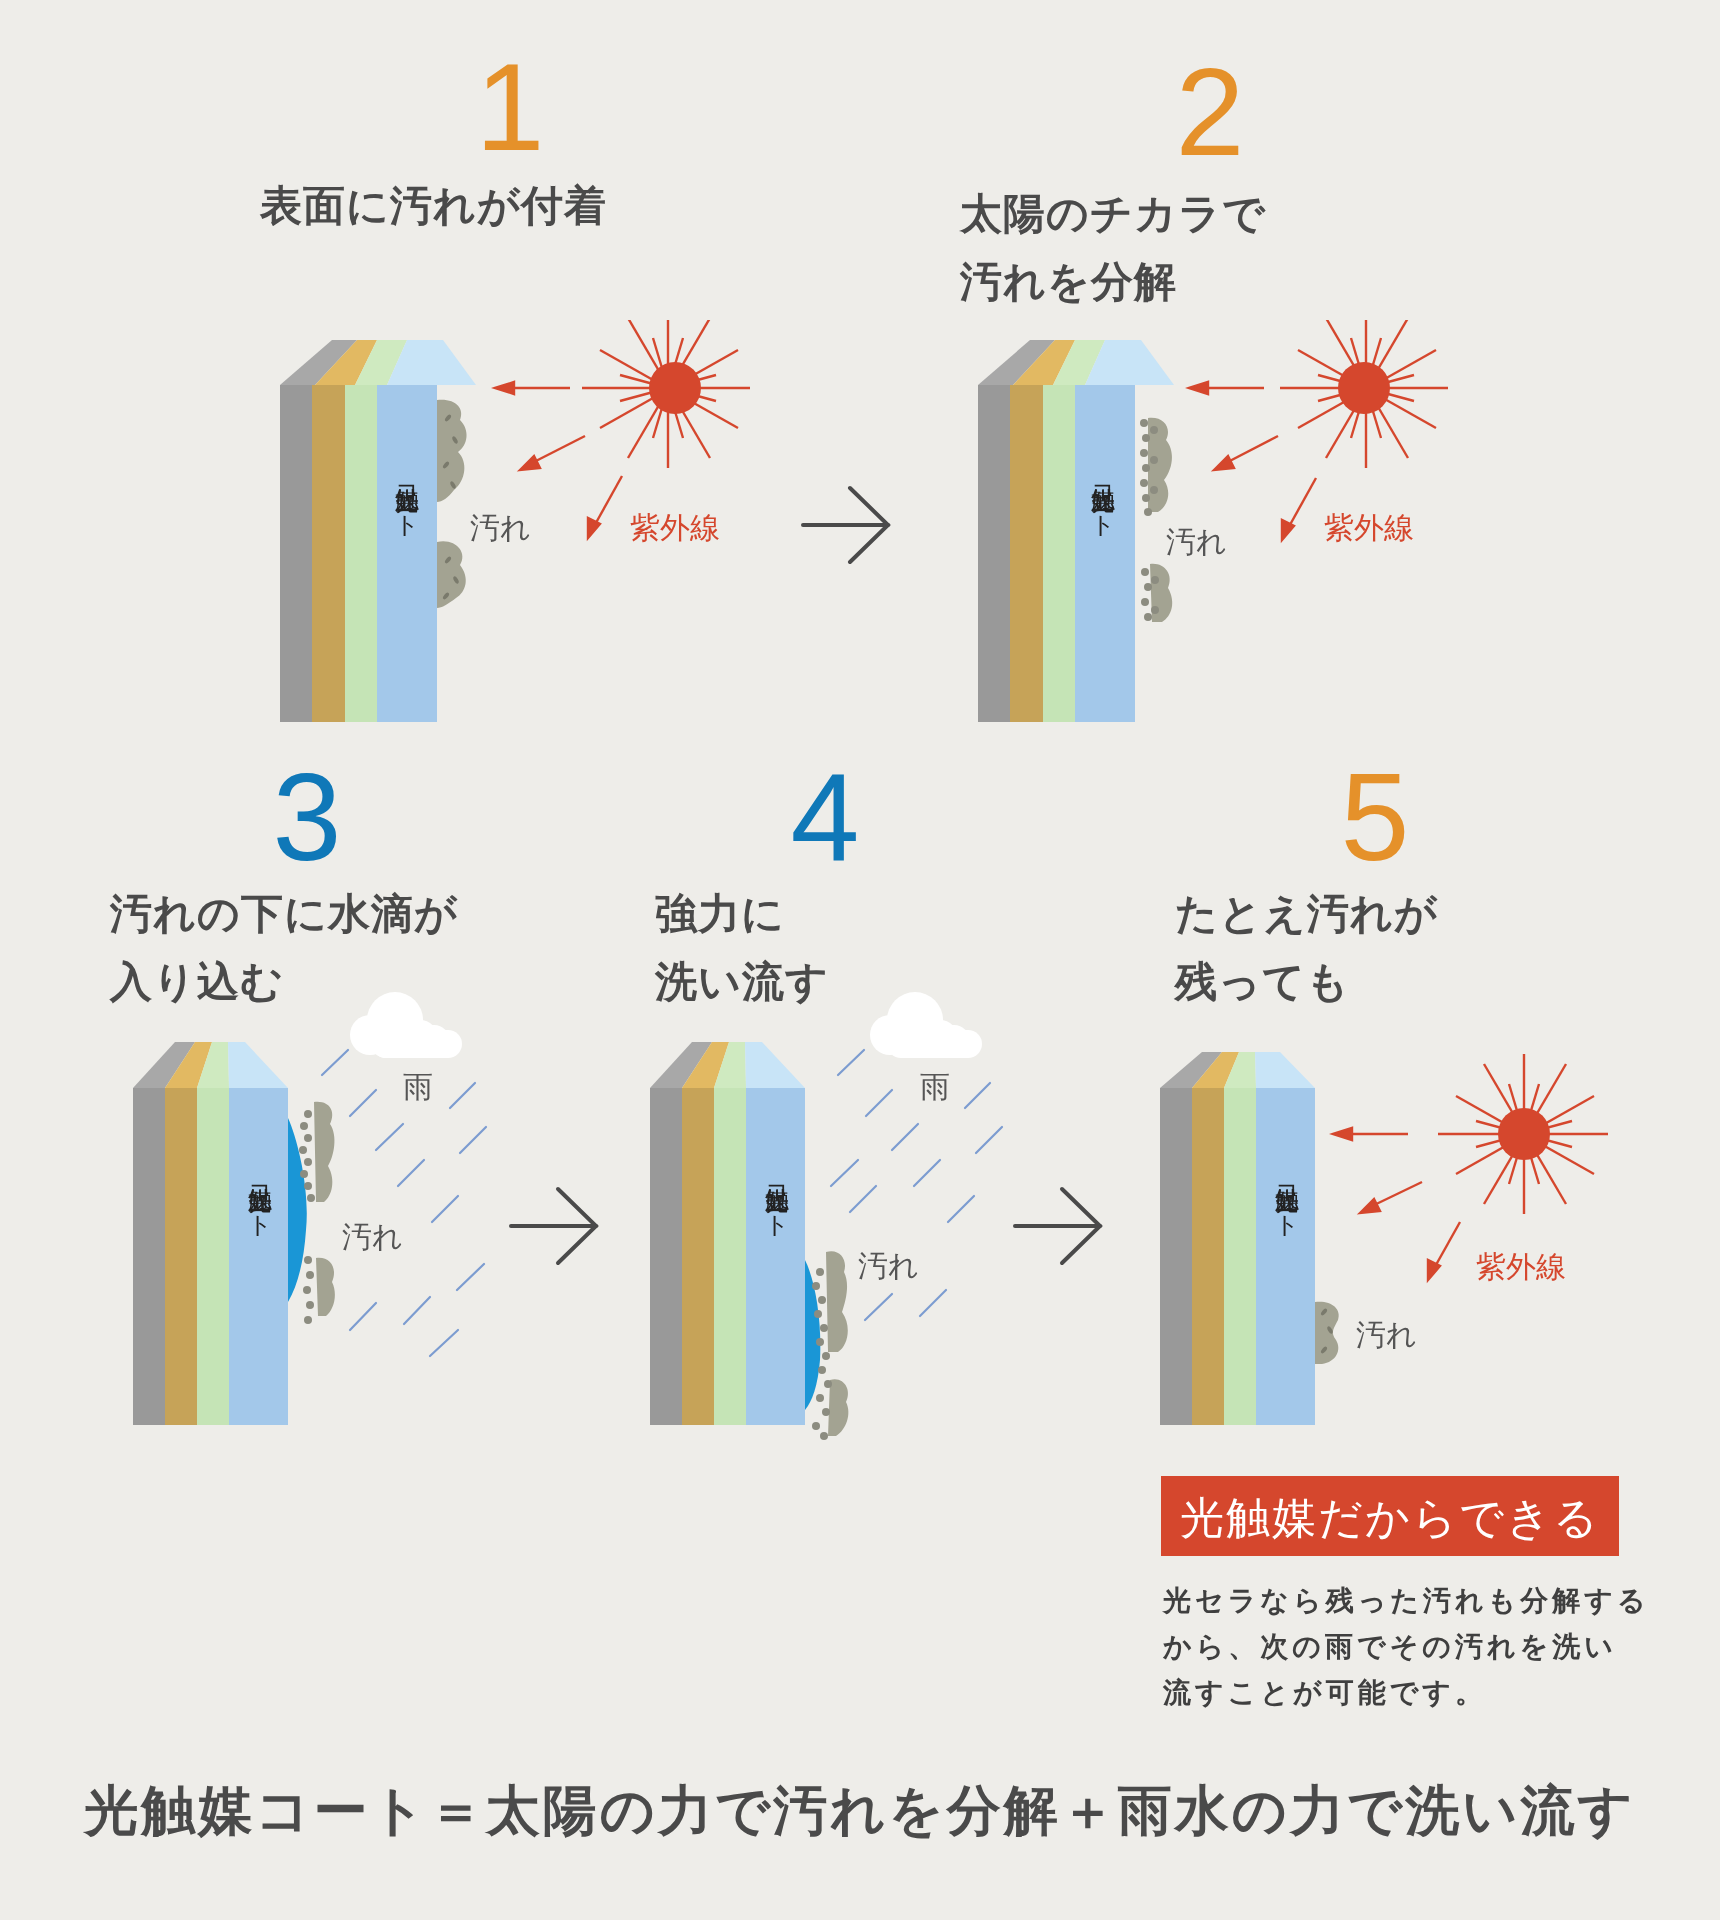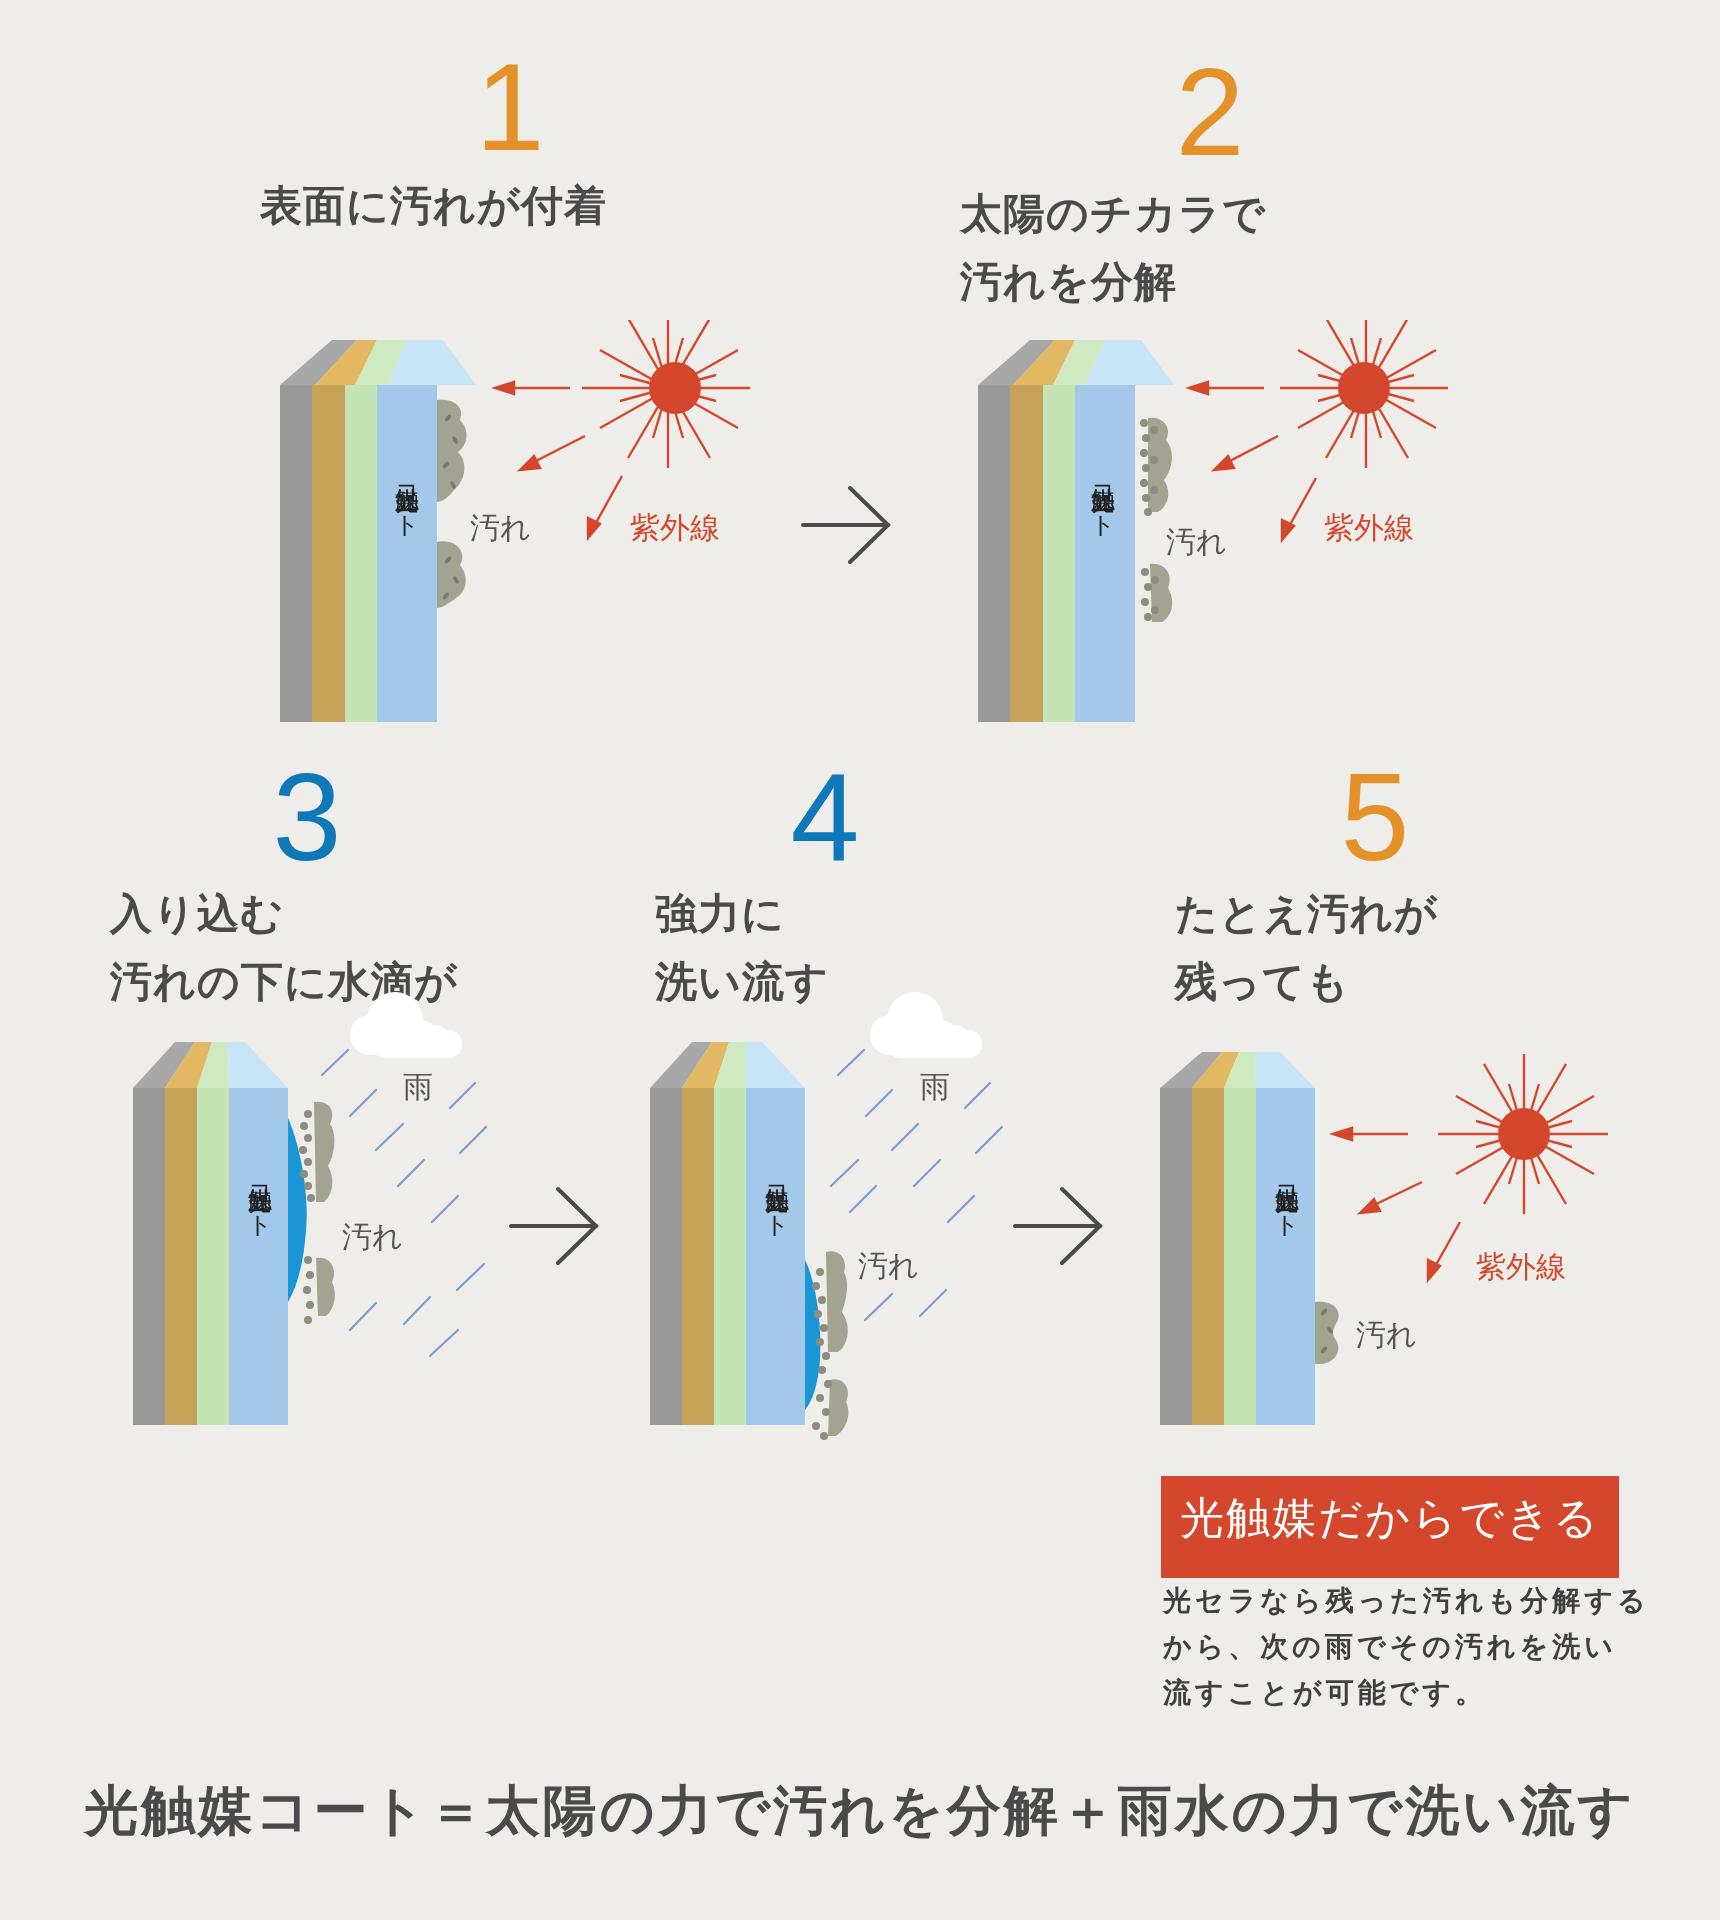--- a/index.html
+++ b/index.html
@@ -30,21 +30,21 @@
       color: #4a4a4a;
       text-align: left;
       line-height: 68px;
       white-space: nowrap;
       letter-spacing: 1px;
     }
     .illus { position: absolute; }
     .badge {
       position: absolute;
       left: 1161px; top: 1476px;
-      width: 458px; height: 102px;
+      width: 458px; height: 80px;
       background: #d5472d;
       color: #ffffff;
       font-size: 44px;
       line-height: 84px;
       text-align: center;
       letter-spacing: 2px;
     }
     .desc {
       position: absolute;
       left: 1163px; top: 1578px;
@@ -198,22 +198,22 @@
     <line x1="310" y1="116" x2="254" y2="145"></line>
     <polygon points="246,150 260,136 266,148"></polygon>
     <line x1="348" y1="158" x2="318" y2="212"></line>
     <polygon points="314,220 314,200 326,206"></polygon>
   </g>
   <text x="356" y="218" font-size="30" fill="#d5472d">紫外線</text>
 </svg>
 
 <div class="step-num num-blue" style="left:207px; top:755px;">3</div>
 <div class="step-title" style="left:110px; top:880px; width:400px;">
+  <div>汚れの下に水滴が</div>
   <div>入り込む</div>
-  <div>汚れの下に水滴が</div>
 </div>
 
 <svg class="illus" style="left:120px; top:990px;" width="400" height="460" viewBox="0 0 400 460">
   <g fill="#ffffff">
     <circle cx="275" cy="30" r="28"></circle>
     <circle cx="250" cy="45" r="20"></circle>
     <circle cx="300" cy="48" r="18"></circle>
     <rect x="250" y="35" width="80" height="33" rx="16"></rect>
     <rect x="252" y="40" width="90" height="28" rx="14"></rect>
   </g>

